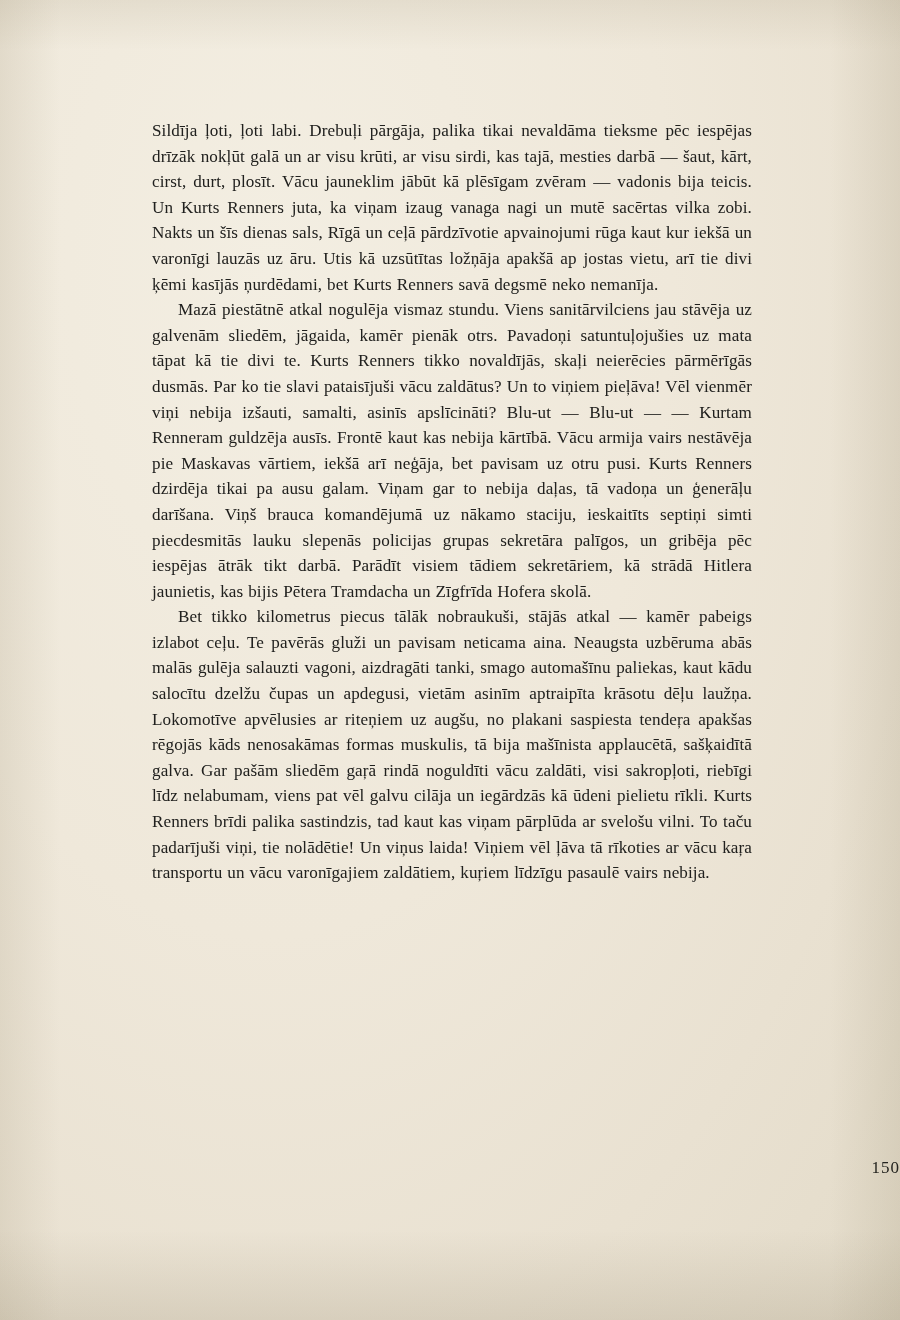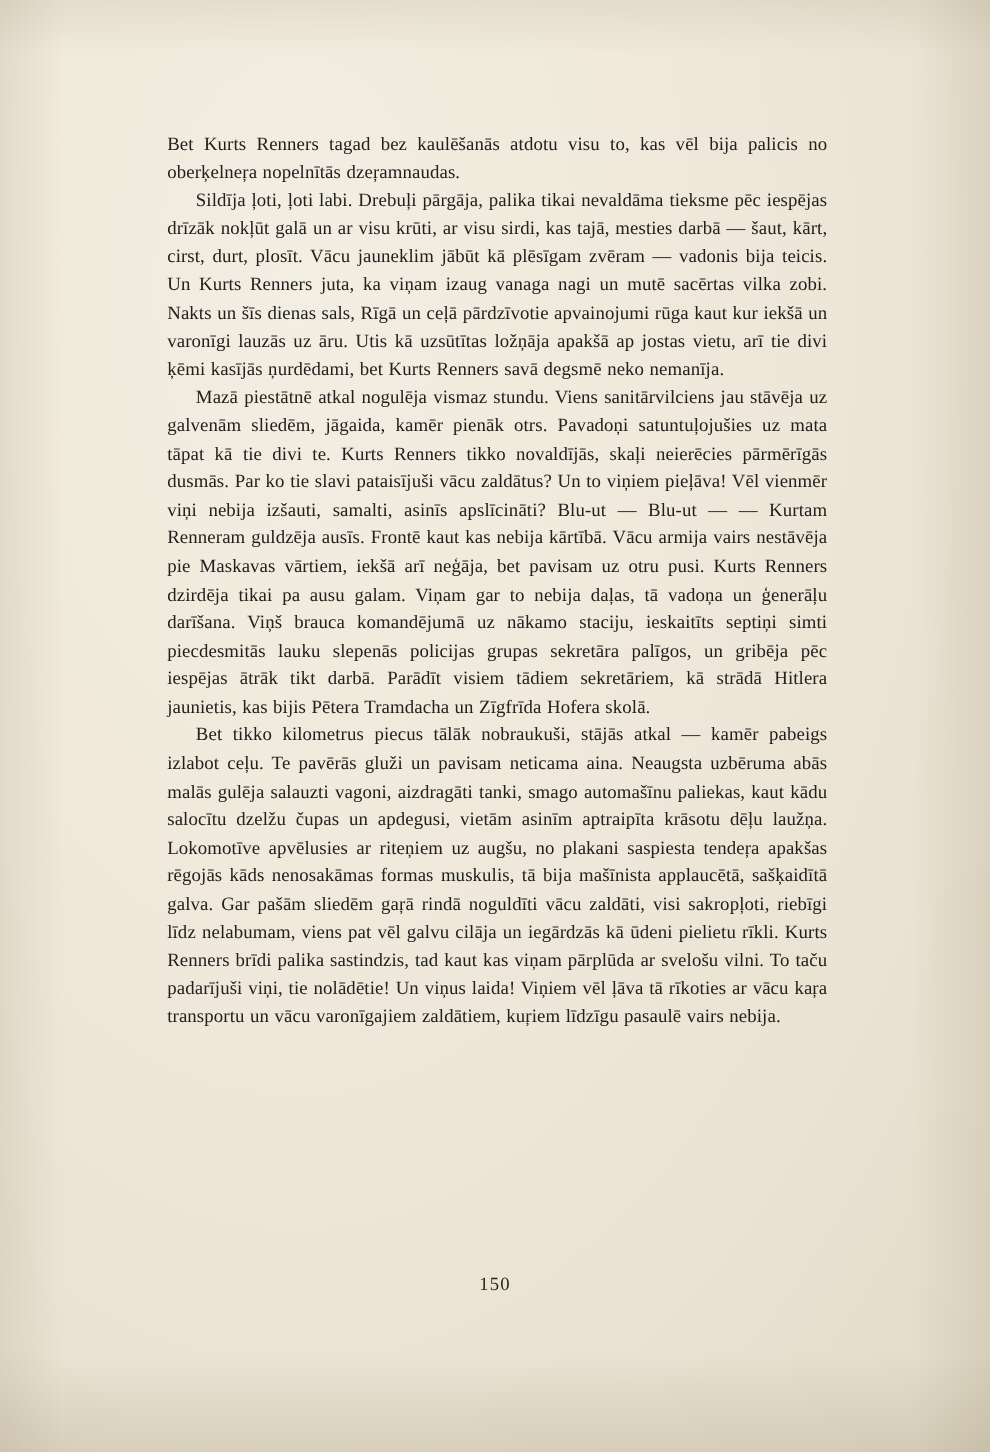--- a/index.html
+++ b/index.html
@@ -52,31 +52,30 @@
     hyphens: manual;
   }
   .text-block p:first-child {
     text-indent: 0;
   }
   .folio {
     position: absolute;
     left: 0;
     top: 1158px;
     width: 900px;
-    text-align: center;
+    text-align: right;
     font-size: 17px;
     color: #24241f;
     font-family: "Liberation Serif", serif;
     letter-spacing: 1px;
   }
 </style>
 </head>
 <body>
 
 <div class="page">
   <div class="text-block">
-    <p>Bet Kurts Renners tagad bez kaulēšanās atdotu visu to, kas vēl bija palicis no oberķelneŗa nopelnītās dzeŗamnaudas.</p>
     <p>Sildīja ļoti, ļoti labi.  Drebuļi pārgāja, palika tikai nevaldāma tieksme pēc iespējas drīzāk nokļūt galā un ar visu krūti, ar visu sirdi, kas tajā, mesties darbā — šaut, kārt, cirst, durt, plosīt. Vācu jauneklim jābūt kā plēsīgam zvēram — vadonis bija teicis.  Un Kurts Renners juta, ka viņam izaug vanaga nagi un mutē sacērtas vilka zobi.  Nakts un šīs dienas sals, Rīgā un ceļā pārdzīvotie apvainojumi rūga kaut kur iekšā un varonīgi lauzās uz āru. Utis kā uzsūtītas ložņāja apakšā ap jostas vietu, arī tie divi ķēmi kasījās ņurdēdami, bet Kurts Renners savā degsmē neko nemanīja.</p>
     <p>Mazā piestātnē atkal nogulēja vismaz stundu.  Viens sanitārvilciens jau stāvēja uz galvenām sliedēm, jāgaida, kamēr pienāk otrs.  Pavadoņi satuntuļojušies uz mata tāpat kā tie divi te.  Kurts Renners tikko novaldījās, skaļi neierēcies pārmērīgās dusmās. Par ko tie slavi pataisījuši vācu zaldātus?  Un to viņiem pieļāva! Vēl vienmēr viņi nebija izšauti, samalti, asinīs apslīcināti? Blu-ut — Blu-ut — — Kurtam Renneram guldzēja ausīs.  Frontē kaut kas nebija kārtībā.  Vācu armija vairs nestāvēja pie Maskavas vārtiem, iekšā arī neģāja, bet pavisam uz otru pusi.  Kurts Renners dzirdēja tikai pa ausu galam.  Viņam gar to nebija daļas, tā vadoņa un ģenerāļu darīšana.  Viņš brauca komandējumā uz nākamo staciju, ieskaitīts septiņi simti piecdesmitās lauku slepenās policijas grupas sekretāra palīgos, un gribēja pēc iespējas ātrāk tikt darbā.  Parādīt visiem tādiem sekretāriem, kā strādā Hitlera jaunietis, kas bijis Pētera Tramdacha un Zīgfrīda Hofera skolā.</p>
     <p>Bet tikko kilometrus piecus tālāk nobraukuši, stājās atkal — kamēr pabeigs izlabot ceļu.  Te pavērās gluži un pavisam neticama aina.  Neaugsta uzbēruma abās malās gulēja salauzti vagoni, aizdragāti tanki, smago automašīnu paliekas, kaut kādu salocītu dzelžu čupas un apdegusi, vietām asinīm aptraipīta krāsotu dēļu laužņa.  Lokomotīve apvēlusies ar riteņiem uz augšu, no plakani saspiesta tendeŗa apakšas rēgojās kāds nenosakāmas formas muskulis, tā bija mašīnista applaucētā, sašķaidītā galva. Gar pašām sliedēm gaŗā rindā noguldīti vācu zaldāti, visi sakropļoti, riebīgi līdz nelabumam, viens pat vēl galvu cilāja un iegārdzās kā ūdeni pielietu rīkli.  Kurts Renners brīdi palika sastindzis, tad kaut kas viņam pārplūda ar svelošu vilni. To taču padarījuši viņi, tie nolādētie!  Un viņus laida!  Viņiem vēl ļāva tā rīkoties ar vācu kaŗa transportu un vācu varonīgajiem zaldātiem, kuŗiem līdzīgu pasaulē vairs nebija.</p>
   </div>
   <div class="folio">150</div>
 </div>
 
 </body></html>

